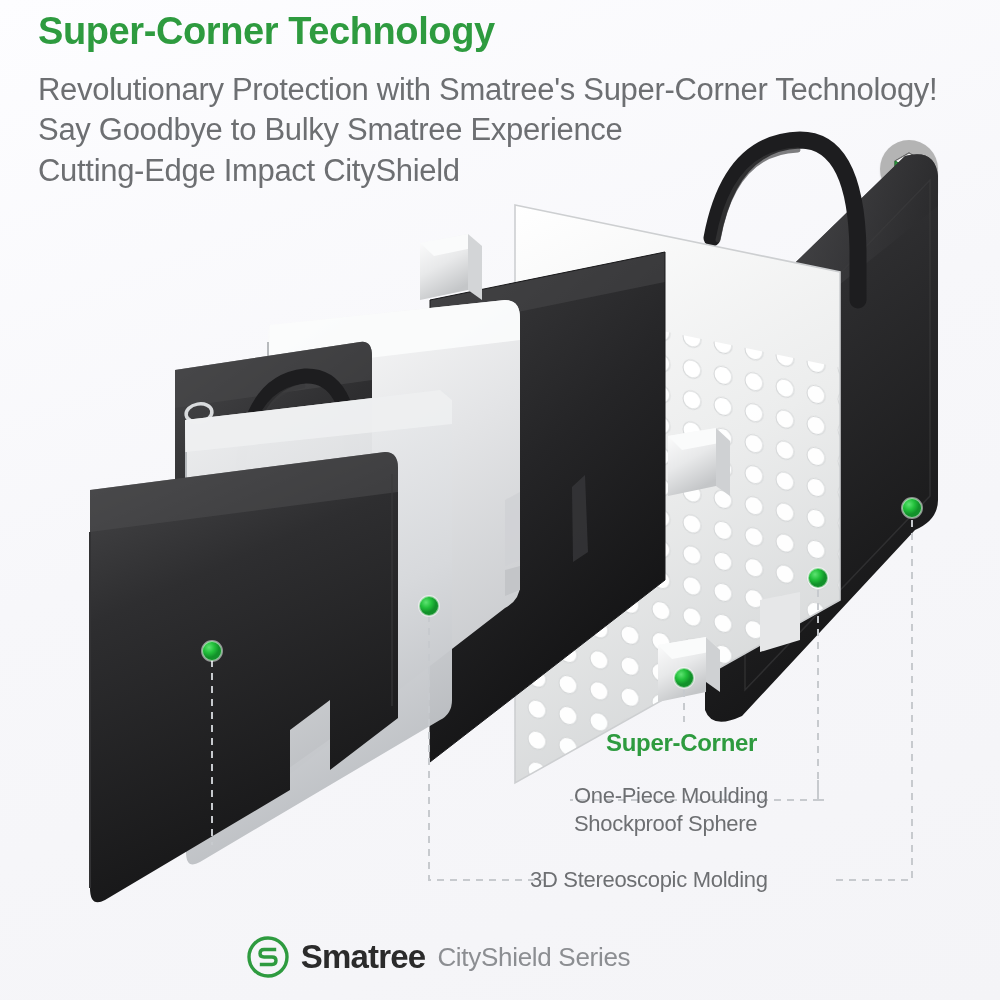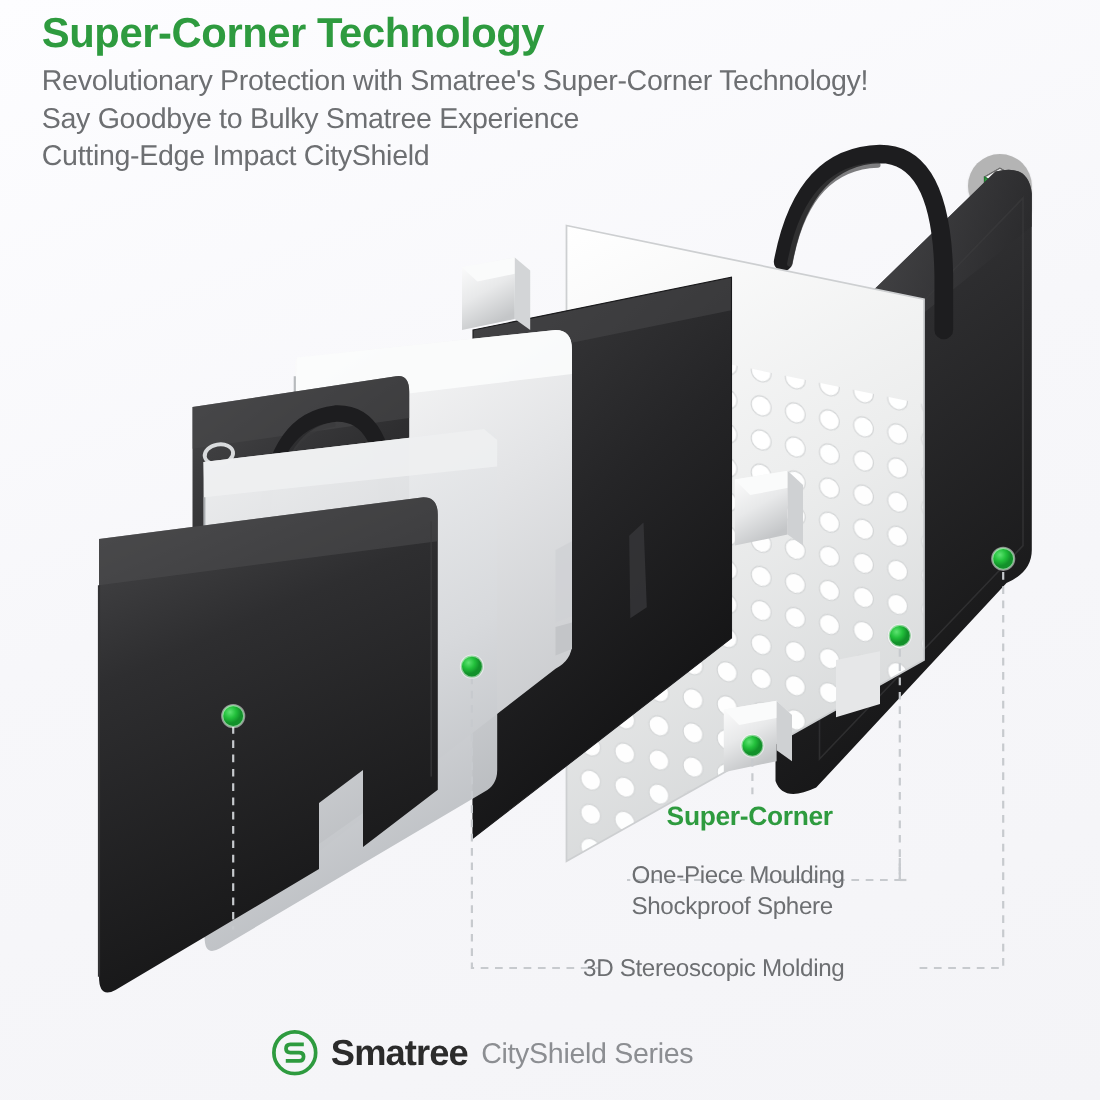--- a/index.html
+++ b/index.html
@@ -9,22 +9,22 @@
     font-family:"Liberation Sans","DejaVu Sans",sans-serif;
     -webkit-font-smoothing:antialiased;
   }
   #page{position:relative;width:1000px;height:1000px;
         background:linear-gradient(160deg,#fdfdff 0%,#f7f7fa 45%,#f4f4f7 100%);
         overflow:hidden;}
 
   
   #header{position:absolute;left:38px;top:8px;width:900px;}
   #title{font-size:38px;font-weight:bold;color:#2e9b3f;letter-spacing:-0.4px;
-         line-height:1.25;margin:0 0 0 0;}
-  .sub{font-size:26px;color:#6d6f72;line-height:1.32;letter-spacing:-0.3px;}
+         line-height:1.25;margin:0 0 14px 0;}
+  .sub{font-size:31px;color:#6d6f72;line-height:1.32;letter-spacing:-0.3px;}
 
   
   #badge3d{position:absolute;left:878px;top:140px;width:62px;height:88px;text-align:center;}
   #badge-shape{width:58px;height:58px;margin:0 auto;
       background:#b4b4b4;
       border-radius:50% 50% 8px 50%;
       display:flex;align-items:center;justify-content:center;
       box-shadow:0 1px 2px rgba(0,0,0,.12);}
   #badge-label{font-size:11px;color:#6f7276;margin-top:3px;letter-spacing:-0.2px;}
 

